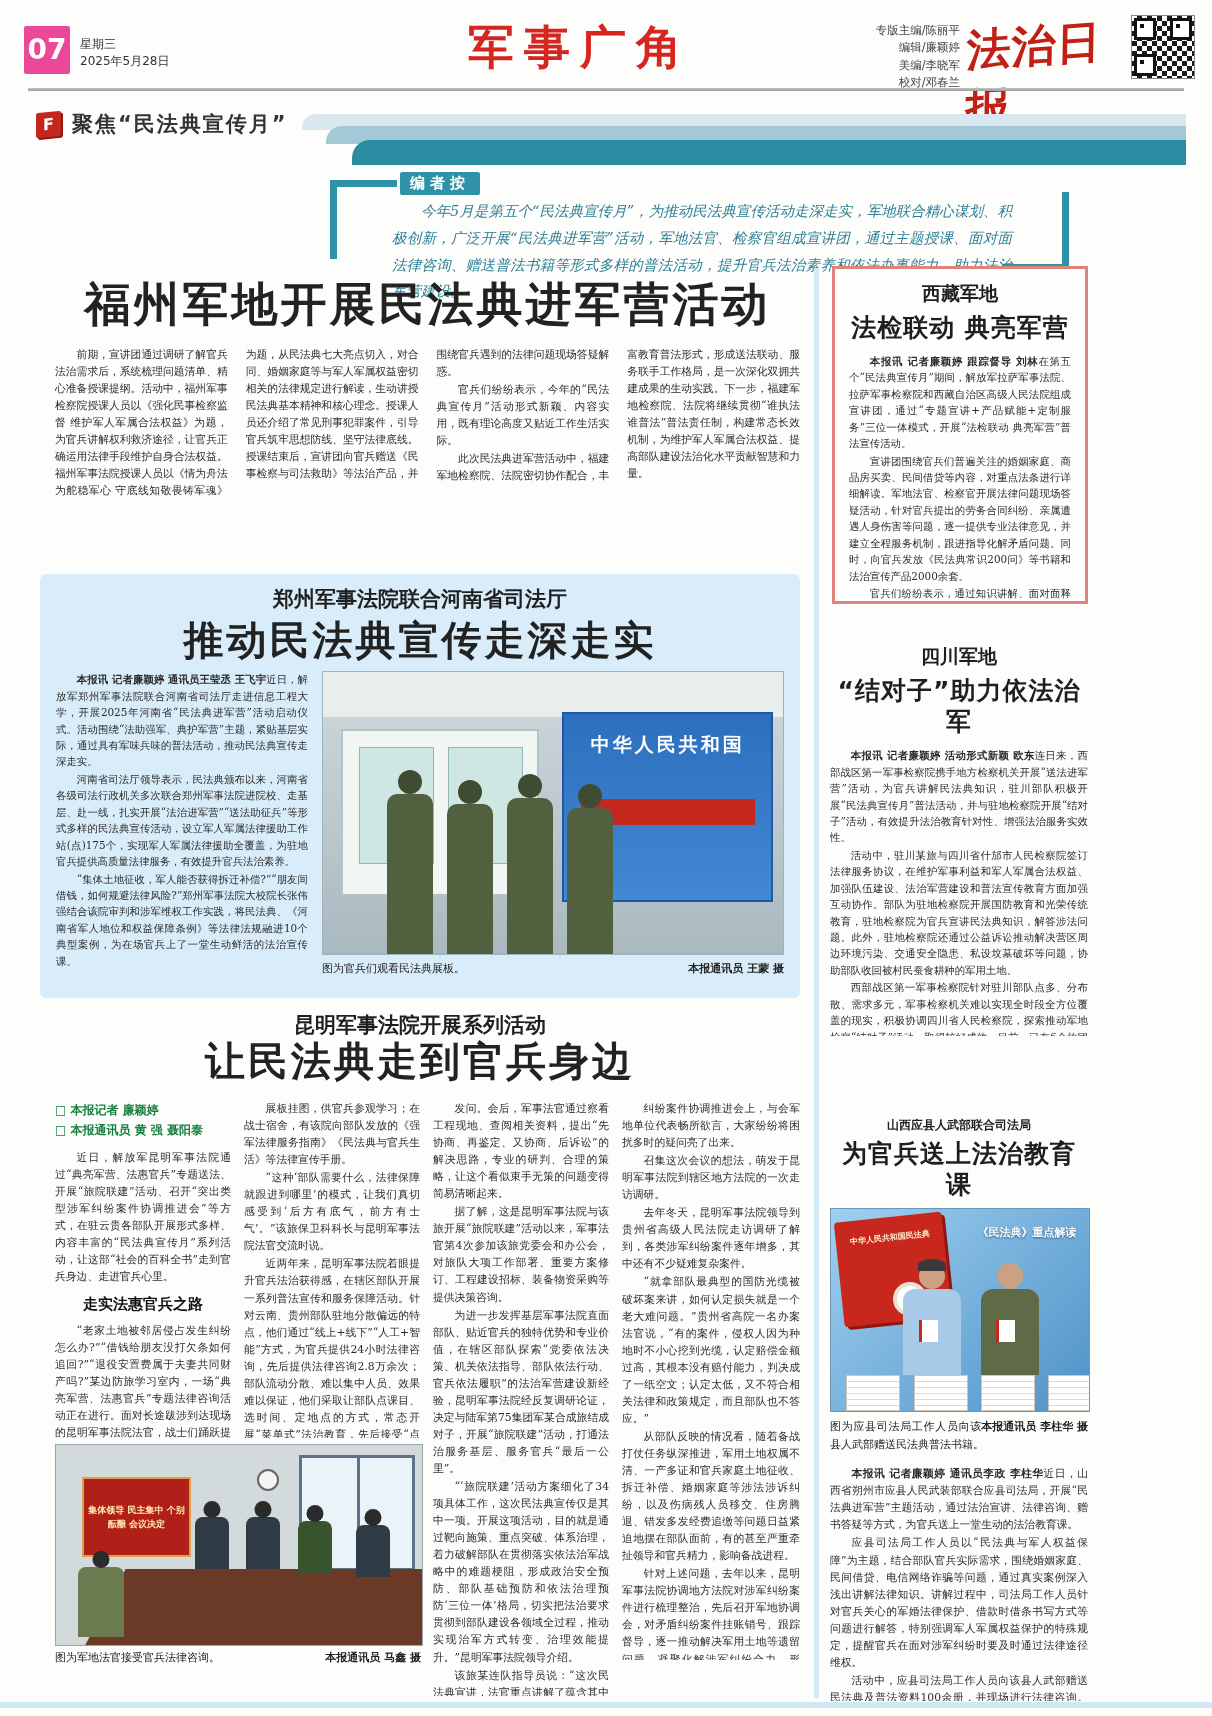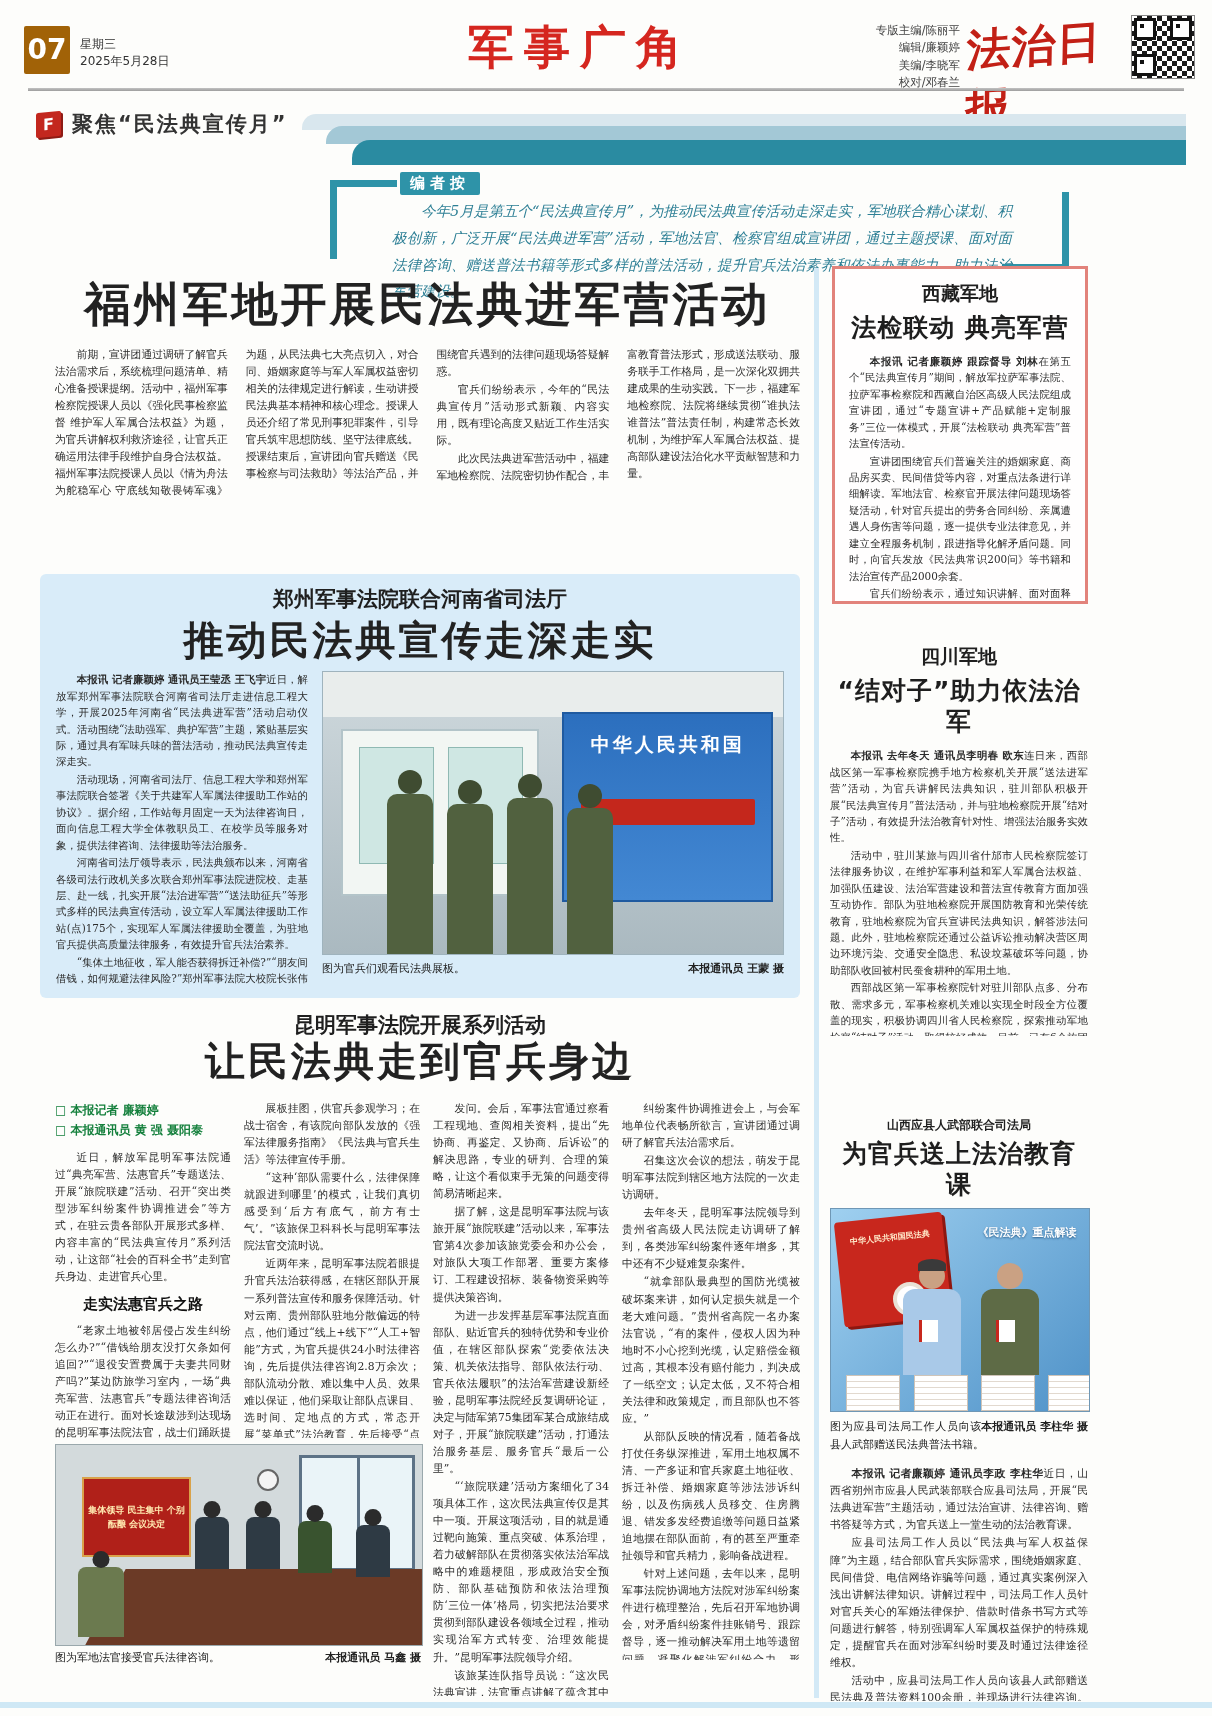--- a/index.html
+++ b/index.html
@@ -1,21 +1,21 @@
 <!DOCTYPE html>
 <html><head>
 <meta charset="utf-8">
 <style>
   html,body{margin:0;padding:0;background:#efeeea;}
   #page{position:relative;width:1212px;height:1716px;background:#fdfdfb;margin:0 auto;
         font-family:"DejaVu Sans",sans-serif;color:#2e2e2e;overflow:hidden;}
   .abs{position:absolute;}
 
   
-  .pagenum{left:24px;top:26px;width:46px;height:48px;background:#a16207;color:#fff;
+  .pagenum{left:24px;top:26px;width:46px;height:48px;background:#ec4899;color:#fff;
            font:bold 28px/48px "DejaVu Sans",sans-serif;text-align:center;border-radius:2px;}
   .dateblock{left:80px;top:36px;font-size:12px;line-height:1.45;color:#333;}
   .papertitle{left:370px;top:20px;width:420px;text-align:center;color:#d5261f;
               font:bold 46px/1.2 "DejaVu Sans",sans-serif;letter-spacing:10px;}
   .credits{left:856px;top:22px;width:104px;text-align:right;font-size:11.5px;line-height:1.5;color:#444;}
   .masthead{left:966px;top:16px;width:164px;color:#c22016;font-family:"DejaVu Serif",serif;
             font-weight:bold;font-size:44px;transform:rotate(-4deg) skewX(-5deg);letter-spacing:1px;}
   .qr{left:1132px;top:16px;width:62px;height:62px;background:
       conic-gradient(#1b1b1b 25%,#fff 0 50%,#1b1b1b 0 75%,#fff 0) 0 0/10px 10px;outline:1px solid #888;}
   .qr-eye{position:absolute;width:16px;height:16px;border:3px solid #111;background:#fff;}
@@ -196,21 +196,20 @@
 
     </div>
   </div>
 
   <div class="abs zz-panel">
     <div class="kicker" style="font-size:21px;">郑州军事法院联合河南省司法厅</div>
     <div class="headline-lg" style="margin-top:4px;">推动民法典宣传走深走实</div>
     <div class="zz-main">
       <div class="zz-col body-text" style="font-size:10.4px;">
         <p class="para"><b class="lead">本报讯 记者廉颖婷 通讯员王莹丞 王飞宇</b><span>近日，解放军郑州军事法院联合河南省司法厅走进信息工程大学，开展2025年河南省“民法典进军营”活动启动仪式。活动围绕“法助强军、典护军营”主题，紧贴基层实际，通过具有军味兵味的普法活动，推动民法典宣传走深走实。</span></p>
-        <p class="para">活动现场，河南省司法厅、信息工程大学和郑州军事法院联合签署《关于共建军人军属法律援助工作站的协议》。据介绍，工作站每月固定一天为法律咨询日，面向信息工程大学全体教职员工、在校学员等服务对象，提供法律咨询、法律援助等法治服务。</p>
         <p class="para">河南省司法厅领导表示，民法典颁布以来，河南省各级司法行政机关多次联合郑州军事法院进院校、走基层、赴一线，扎实开展“法治进军营”“送法助征兵”等形式多样的民法典宣传活动，设立军人军属法律援助工作站(点)175个，实现军人军属法律援助全覆盖，为驻地官兵提供高质量法律服务，有效提升官兵法治素养。</p>
         <p class="para">“集体土地征收，军人能否获得拆迁补偿?”“朋友间借钱，如何规避法律风险?”郑州军事法院大校院长张伟强结合该院审判和涉军维权工作实践，将民法典、《河南省军人地位和权益保障条例》等法律法规融进10个典型案例，为在场官兵上了一堂生动鲜活的法治宣传课。</p>
       </div>
       <div class="zz-right">
         <div class="zz-photo">
           <div class="ph-ceiling"></div>
           <div class="board-left">
             <div class="poster" style="left:8%;top:10%;width:38%;height:70%;"></div>
             <div class="poster" style="left:54%;top:10%;width:38%;height:70%;"></div>
           </div>
@@ -228,21 +227,21 @@
           <span class="credit">本报通讯员 王蒙 摄</span>
         </div>
       </div>
     </div>
   </div>
 
   <div class="abs sc-art">
     <div class="kicker" style="font-size:19px;">四川军地</div>
     <div class="headline-md" style="margin:6px 0 10px;">“结对子”助力依法治军</div>
     <div class="body-text">
-      <p class="para"><b class="lead">本报讯 去年冬天 通讯员李明春 欧东</b><span>连日来，西部战区第一军事检察院携手地方检察机关开展“送法进军营”活动，为官兵讲解民法典知识，驻川部队积极开展“民法典宣传月”普法活动，并与驻地检察院开展“结对子”活动，有效提升法治教育针对性、增强法治服务实效性。</span></p>
+      <p class="para"><b class="lead">本报讯 记者廉颖婷 活动形式新颖 欧东</b><span>连日来，西部战区第一军事检察院携手地方检察机关开展“送法进军营”活动，为官兵讲解民法典知识，驻川部队积极开展“民法典宣传月”普法活动，并与驻地检察院开展“结对子”活动，有效提升法治教育针对性、增强法治服务实效性。</span></p>
       <p class="para">活动中，驻川某旅与四川省什邡市人民检察院签订法律服务协议，在维护军事利益和军人军属合法权益、加强队伍建设、法治军营建设和普法宣传教育方面加强互动协作。部队为驻地检察院开展国防教育和光荣传统教育，驻地检察院为官兵宣讲民法典知识，解答涉法问题。此外，驻地检察院还通过公益诉讼推动解决营区周边环境污染、交通安全隐患、私设坟墓破坏等问题，协助部队收回被村民蚕食耕种的军用土地。</p>
       <p class="para">西部战区第一军事检察院针对驻川部队点多、分布散、需求多元，军事检察机关难以实现全时段全方位覆盖的现实，积极协调四川省人民检察院，探索推动军地检察“结对子”活动，取得较好成效。目前，已有6个旅团级单位与驻地检察院通过签订合作协议、设立法律服务点、开通涉军绿色通道等方式，不断深化军地检察协作，帮助官兵强化法治意识、提升维权能力，保护合法权益。</p>
     </div>
   </div>
 
   <div class="abs kicker" style="left:40px;top:1012px;width:760px;font-size:21px;">昆明军事法院开展系列活动</div>
   <div class="abs headline-lg" style="left:40px;top:1038px;width:760px;">让民法典走到官兵身边</div>
 
   <div class="km-col body-text" style="left:55px;top:1100px;height:338px;">
     <div class="byline-box">
@@ -265,21 +264,21 @@
   <div class="km-col body-text" style="left:433px;top:1100px;height:596px;">
     <p class="para">发问。会后，军事法官通过察看工程现地、查阅相关资料，提出“先协商、再鉴定、又协商、后诉讼”的解决思路，专业的研判、合理的策略，让这个看似束手无策的问题变得简易清晰起来。</p>
     <p class="para">据了解，这是昆明军事法院与该旅开展“旅院联建”活动以来，军事法官第4次参加该旅党委会和办公会，对旅队大项工作部署、重要方案修订、工程建设招标、装备物资采购等提供决策咨询。</p>
     <p class="para">为进一步发挥基层军事法院直面部队、贴近官兵的独特优势和专业价值，在辖区部队探索“党委依法决策、机关依法指导、部队依法行动、官兵依法履职”的法治军营建设新经验，昆明军事法院经反复调研论证，决定与陆军第75集团军某合成旅结成对子，开展“旅院联建”活动，打通法治服务基层、服务官兵“最后一公里”。</p>
     <p class="para">“‘旅院联建’活动方案细化了34项具体工作，这次民法典宣传仅是其中一项。开展这项活动，目的就是通过靶向施策、重点突破、体系治理，着力破解部队在贯彻落实依法治军战略中的难题梗阻，形成政治安全预防、部队基础预防和依法治理预防‘三位一体’格局，切实把法治要求贯彻到部队建设各领域全过程，推动实现治军方式转变、治理效能提升。”昆明军事法院领导介绍。</p>
     <p class="para">该旅某连队指导员说：“这次民法典宣讲，法官重点讲解了蕴含其中的公平、诚信、平等、自愿等基本原则，对于我们抓好部队管理、规范各项秩序很有启发和帮助。”</p>
 
   </div>
 
   <div class="km-col body-text" style="left:622px;top:1100px;width:178px;height:560px;">
-    <p class="para">纠纷案件协调推进会上，与会军地单位代表畅所欲言，宣讲团通过调研了解官兵法治需求后。</p>
+    <p class="para">纠纷案件协调推进会上，与会军地单位代表畅所欲言，大家纷纷将困扰多时的疑问亮了出来。</p>
     <p class="para">召集这次会议的想法，萌发于昆明军事法院到辖区地方法院的一次走访调研。</p>
     <p class="para">去年冬天，昆明军事法院领导到贵州省高级人民法院走访调研了解到，各类涉军纠纷案件逐年增多，其中还有不少疑难复杂案件。</p>
     <p class="para">“就拿部队最典型的国防光缆被破坏案来讲，如何认定损失就是一个老大难问题。”贵州省高院一名办案法官说，“有的案件，侵权人因为种地时不小心挖到光缆，认定赔偿金额过高，其根本没有赔付能力，判决成了一纸空文；认定太低，又不符合相关法律和政策规定，而且部队也不答应。”</p>
     <p class="para">从部队反映的情况看，随着备战打仗任务纵深推进，军用土地权属不清、一产多证和官兵家庭土地征收、拆迁补偿、婚姻家庭等涉法涉诉纠纷，以及伤病残人员移交、住房腾退、错发多发经费追缴等问题日益紧迫地摆在部队面前，有的甚至严重牵扯领导和官兵精力，影响备战进程。</p>
     <p class="para">针对上述问题，去年以来，昆明军事法院协调地方法院对涉军纠纷案件进行梳理整治，先后召开军地协调会，对矛盾纠纷案件挂账销号、跟踪督导，逐一推动解决军用土地等遗留问题，凝聚化解涉军纠纷合力，形成“一案一策”专项行动，助力推动类案有效化解。</p>
   </div>
 
   <div class="km-photo">
     <div class="kp-window">
         <i></i>

